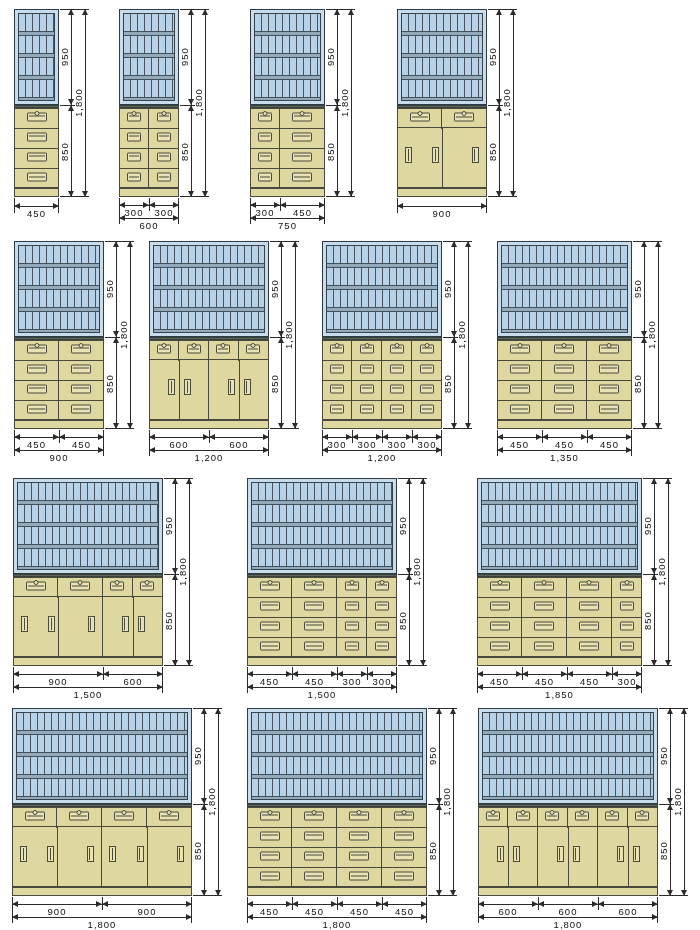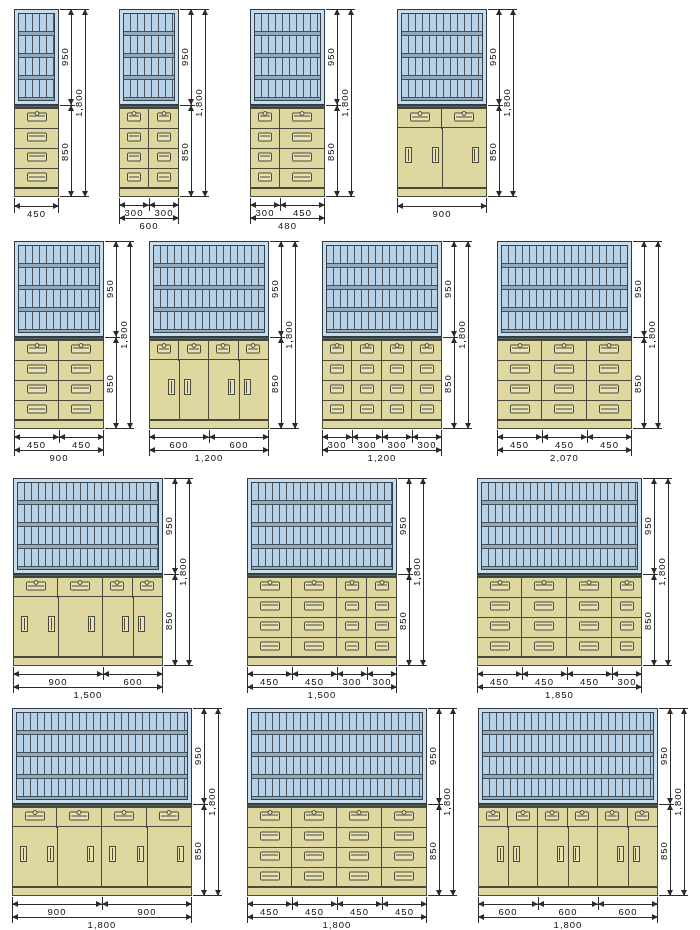--- a/index.html
+++ b/index.html
@@ -226,21 +226,21 @@
       <div class="ar ar-l" style="left: 0px; top: 193px;"></div>
       <div class="ar ar-r" style="left: 24px; top: 193px;"></div>
       <div class="dtext" style="left: 0px; top: 198px; width: 30px;">300</div>
       <div class="dline" style="left: 30px; top: 189px; width: 1px; height: 13px;"></div>
       <div class="ar ar-l" style="left: 30px; top: 193px;"></div>
       <div class="ar ar-r" style="left: 69px; top: 193px;"></div>
       <div class="dtext" style="left: 30px; top: 198px; width: 45px;">450</div>
       <div class="dline" style="left: 0px; top: 209px; width: 75px; height: 1px;"></div>
       <div class="ar ar-l" style="left: 0px; top: 206px;"></div>
       <div class="ar ar-r" style="left: 69px; top: 206px;"></div>
-      <div class="dtext" style="left: 0px; top: 211px; width: 75px;">480</div>
+      <div class="dtext" style="left: 0px; top: 211px; width: 75px;">750</div>
     </div>
     <div class="cab" style="left: 397px; top: 9px; width: 126px; height: 222px;">
       <div class="part glass" style="left: 0px; top: 0px; width: 90px; height: 96px;">
         <div class="glass-grid"></div>
       </div>
       <div class="part counter" style="left: 0px; top: 96px; width: 90px; height: 3px;"></div>
       <div class="part" style="left: 0px; top: 99px; width: 90px; height: 80px;">
         <div class="sec" style="left: 0px; top: 0px; width: 90px; height: 80px;">
           <div class="part" style="left: 0px; top: 0px; right: 0px; height: 20px;">
             <div class="cell divr" style="left: 0px; width: 50%;">
@@ -602,21 +602,21 @@
       <div class="ar ar-l" style="left: 45px; top: 193px;"></div>
       <div class="ar ar-r" style="left: 84px; top: 193px;"></div>
       <div class="dtext" style="left: 45px; top: 198px; width: 45px;">450</div>
       <div class="dline" style="left: 90px; top: 189px; width: 1px; height: 13px;"></div>
       <div class="ar ar-l" style="left: 90px; top: 193px;"></div>
       <div class="ar ar-r" style="left: 129px; top: 193px;"></div>
       <div class="dtext" style="left: 90px; top: 198px; width: 45px;">450</div>
       <div class="dline" style="left: 0px; top: 209px; width: 135px; height: 1px;"></div>
       <div class="ar ar-l" style="left: 0px; top: 206px;"></div>
       <div class="ar ar-r" style="left: 129px; top: 206px;"></div>
-      <div class="dtext" style="left: 0px; top: 211px; width: 135px;">2,070</div>
+      <div class="dtext" style="left: 0px; top: 211px; width: 135px;">1,350</div>
     </div>
     <div class="cab" style="left: 13px; top: 478px; width: 186px; height: 222px;">
       <div class="part glass" style="left: 0px; top: 0px; width: 150px; height: 96px;">
         <div class="glass-grid"></div>
       </div>
       <div class="part counter" style="left: 0px; top: 96px; width: 150px; height: 3px;"></div>
       <div class="part" style="left: 0px; top: 99px; width: 150px; height: 80px;">
         <div class="sec" style="left: 0px; top: 0px; width: 90px; height: 80px;">
           <div class="part" style="left: 0px; top: 0px; right: 0px; height: 20px;">
             <div class="cell divr" style="left: 0px; width: 50%;">

